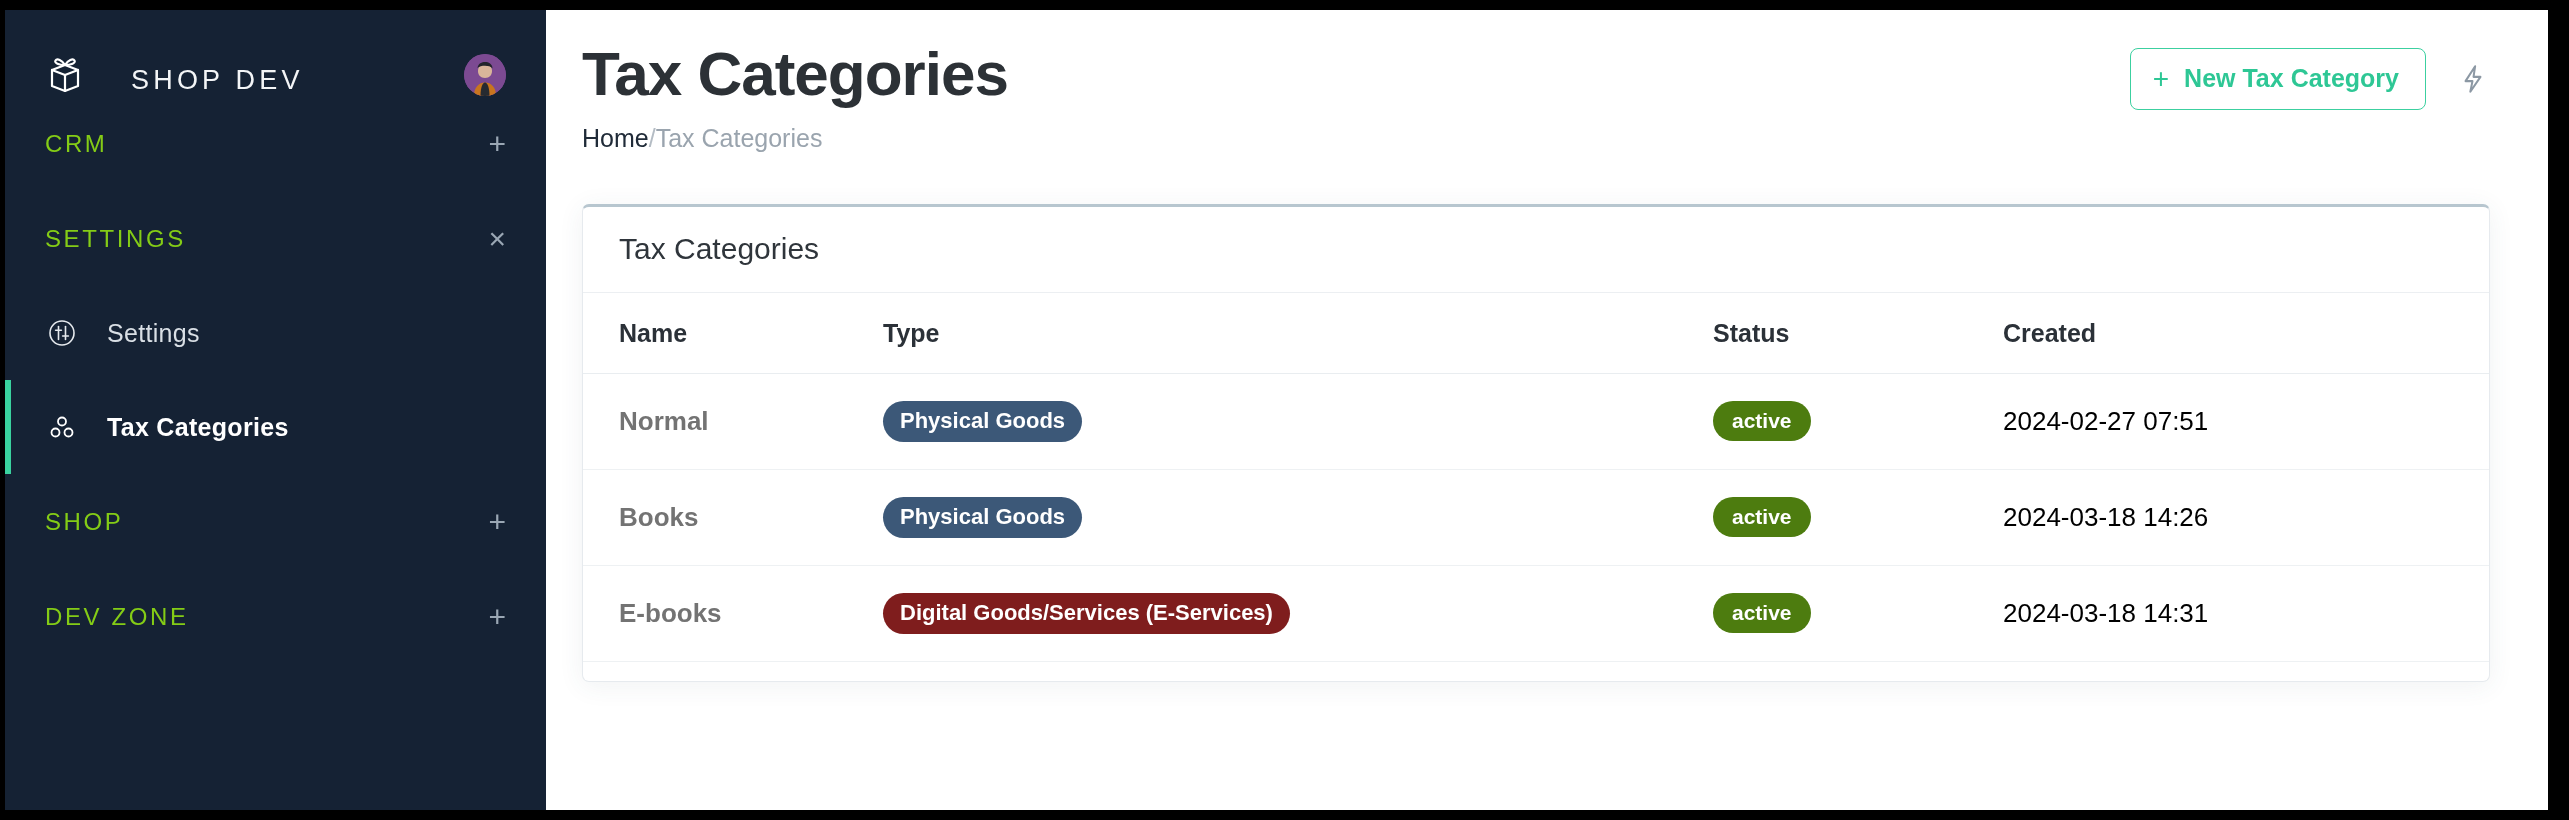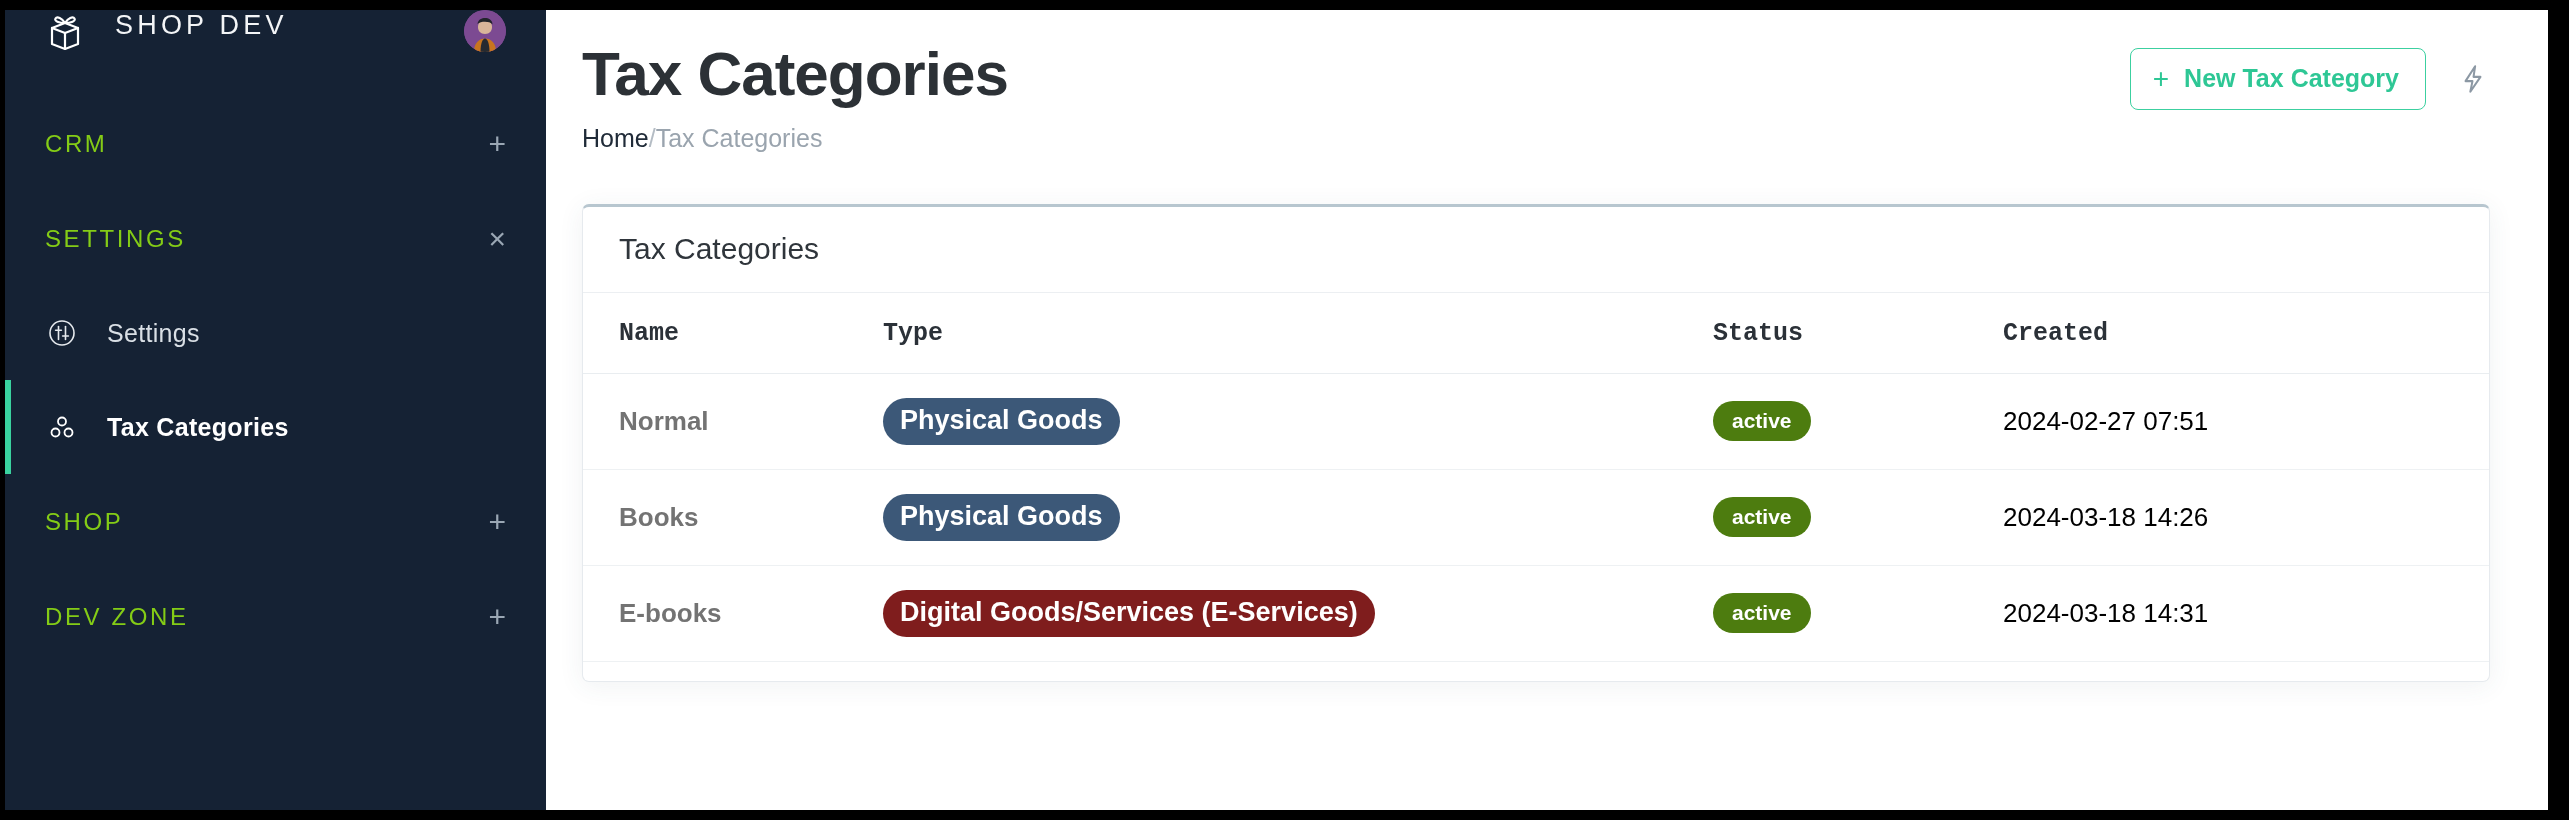--- a/index.html
+++ b/index.html
@@ -29,22 +29,23 @@
     width: 541px;
     flex: 0 0 541px;
     background: #152234;
     position: relative;
     color: #ffffff;
   }
 
   .brand-row {
     height: 86px;
     display: flex;
-    align-items: flex-start;
+    align-items: flex-end;
     padding: 0 40px 0 38px;
+    gap: 16px;
   }
   .brand-logo { width: 44px; height: 44px; flex: 0 0 44px; }
   .brand-name {
     margin-left: 28px;
     font-size: 27px;
     letter-spacing: 4.2px;
     font-weight: 300;
     color: #f3f5f7;
     white-space: nowrap;
   }
@@ -205,40 +206,40 @@
   table.data th, table.data td {
     text-align: left;
     vertical-align: middle;
   }
   table.data th {
     font-size: 25px;
     font-weight: 700;
     color: #2b3138;
     padding: 26px 0 25px 0;
   }
-  table.data thead tr { border-bottom: 1px solid #e9edf0; font-family: Liberation Mono, monospace; }
+  table.data thead tr { border-bottom: 1px solid #e9edf0; }
   table.data tbody tr { border-bottom: 1px solid #eef1f3; }
   table.data td { padding: 22px 0 22px 0; height: 96px; }
 
   .col-name   { width: 300px; padding-left: 36px !important; }
   .col-type   { width: 830px; }
   .col-status { width: 290px; }
   .col-created{ width: auto; }
 
   .cell-name {
     font-size: 26px;
     font-weight: 700;
     color: #737373;
     text-decoration: none;
   }
   .badge {
     display: inline-block;
     border-radius: 999px;
     color: #ffffff;
-    font-size: 27px;
+    font-size: 22px;
     font-weight: 700;
     padding: 8px 17px 9px 17px;
     line-height: 1.1;
     white-space: nowrap;
   }
   .badge.physical { background: #3c5878; }
   .badge.digital  { background: #7f1d1d; }
   .badge.status-active {
     background: #4d7c0f;
     font-size: 21px;

